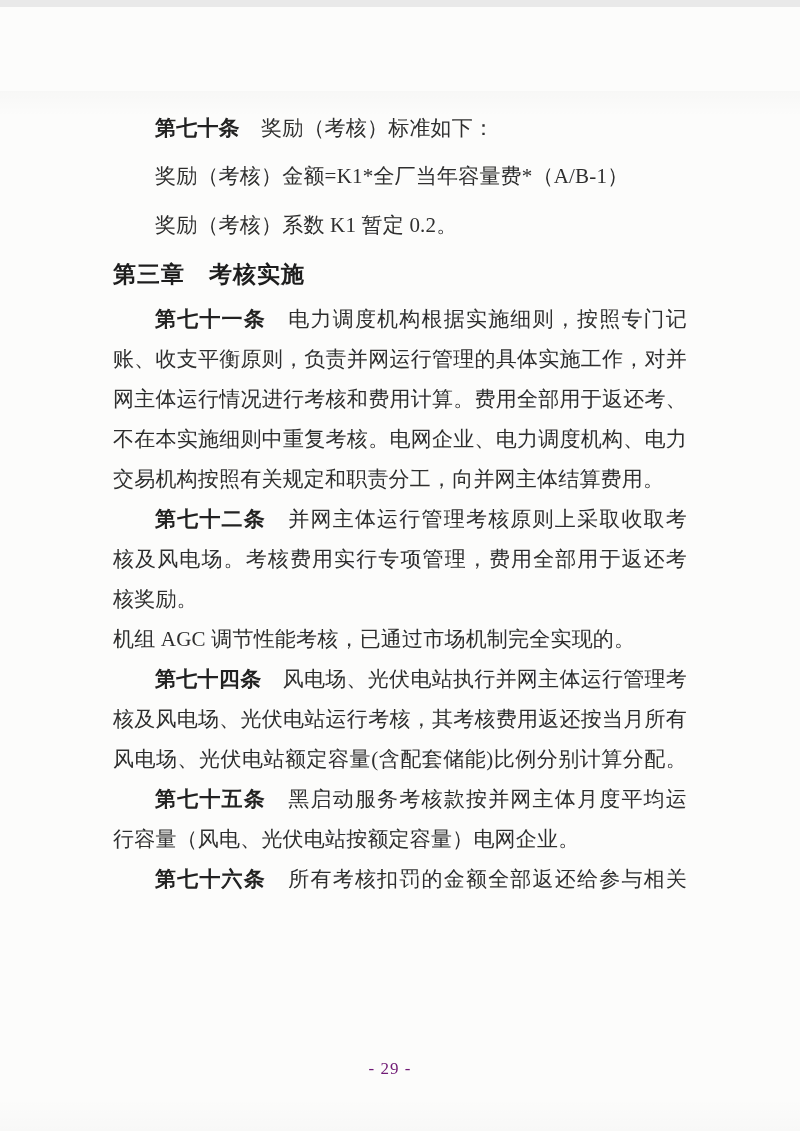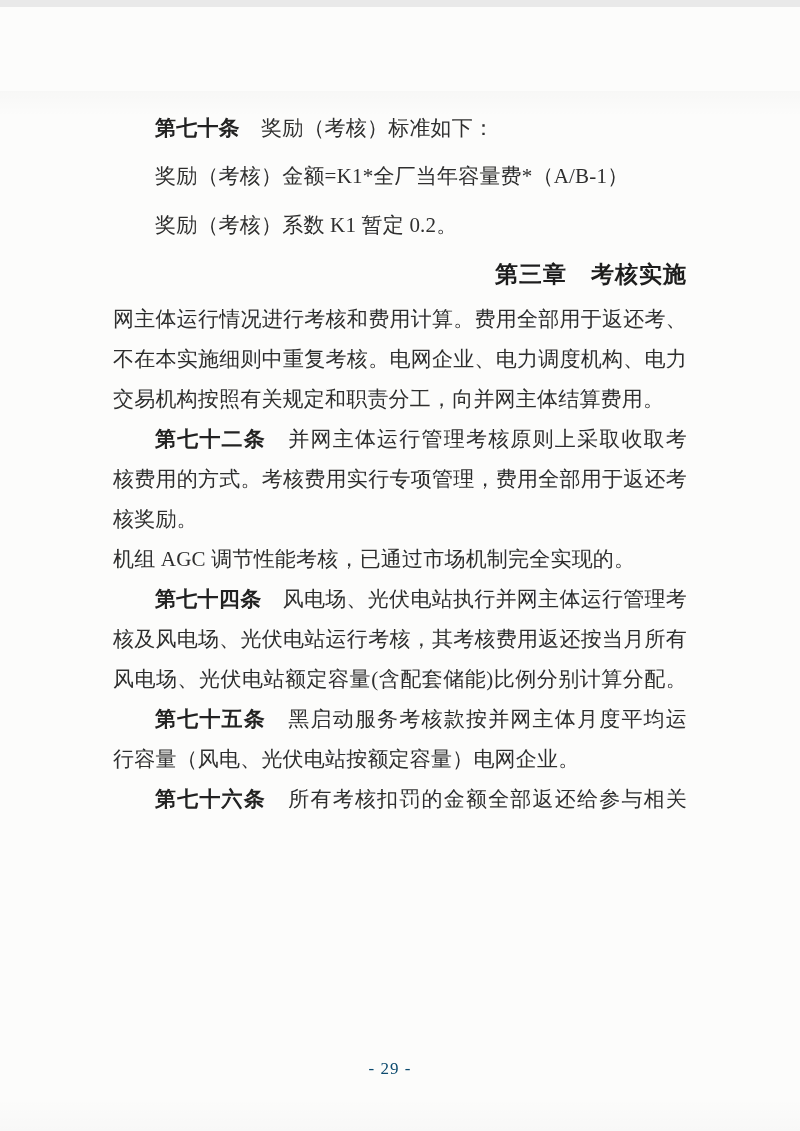--- a/index.html
+++ b/index.html
@@ -40,62 +40,64 @@
   .top  { line-height: 49px; height: 49px; }
   .body { line-height: 40px; height: 40px; }
   .indent { text-indent: 42px; }
   .full {
     text-align: justify;
     text-align-last: justify;
     text-justify: inter-character;
   }
   .heading {
     height: 49px; line-height: 49px;
-    text-align: right;
+    text-align: left;
     font-family: "Liberation Sans", "DejaVu Sans", sans-serif;
     font-weight: 700;
     font-size: 23px;
     color: #1d1d1d;
     letter-spacing: 1px;
   }
   .b {
     font-family: "Liberation Sans", "DejaVu Sans", sans-serif;
     font-weight: 700;
     color: #222222;
   }
   .footer {
     position: absolute;
     left: 0; top: 1052px; width: 780px;
     text-align: center;
     font-size: 17px;
-    color: #0c4a6e;
+    color: #701a75;
     letter-spacing: 1px;
   }
 </style>
 </head>
 <body>
 
 <div class="page">
   <div class="scan-band-top"></div>
   <div class="scan-band-bottom"></div>
 
   <div class="content">
 
     <div class="line top indent"><span class="b">第七十条</span><span>　奖励（考核）标准如下：</span></div>
     <div class="line top indent"><span>奖励（考核）金额=K1*全厂当年容量费*（A/B-1）</span></div>
     <div class="line top indent"><span>奖励（考核）系数 K1 暂定 0.2。</span></div>
 
     <div class="heading">第三章　考核实施</div>
 
+    <div class="line body indent full"><span class="b">第七十一条</span><span>　电力调度机构根据实施细则，按照专门记</span></div>
+    <div class="line body full"><span>账、收支平衡原则，负责并网运行管理的具体实施工作，对并</span></div>
     <div class="line body full"><span>网主体运行情况进行考核和费用计算。费用全部用于返还考、</span></div>
     <div class="line body full"><span>不在本实施细则中重复考核。电网企业、电力调度机构、电力</span></div>
     <div class="line body"><span>交易机构按照有关规定和职责分工，向并网主体结算费用。</span></div>
 
     <div class="line body indent full"><span class="b">第七十二条</span><span>　并网主体运行管理考核原则上采取收取考</span></div>
-    <div class="line body full"><span>核费用的方式。考核费用实行专项管理，费用全部用于返还考</span></div>
+    <div class="line body full"><span>核及风电场。考核费用实行专项管理，费用全部用于返还考</span></div>
     <div class="line body"><span>核奖励。</span></div>
 
     <div class="line body"><span>机组 AGC 调节性能考核，已通过市场机制完全实现的。</span></div>
 
     <div class="line body indent full"><span class="b">第七十四条</span><span>　风电场、光伏电站执行并网主体运行管理考</span></div>
     <div class="line body full"><span>核及风电场、光伏电站运行考核，其考核费用返还按当月所有</span></div>
     <div class="line body full"><span>风电场、光伏电站额定容量(含配套储能)比例分别计算分配。</span></div>
 
     <div class="line body indent full"><span class="b">第七十五条</span><span>　黑启动服务考核款按并网主体月度平均运</span></div>
     <div class="line body"><span>行容量（风电、光伏电站按额定容量）电网企业。</span></div>

